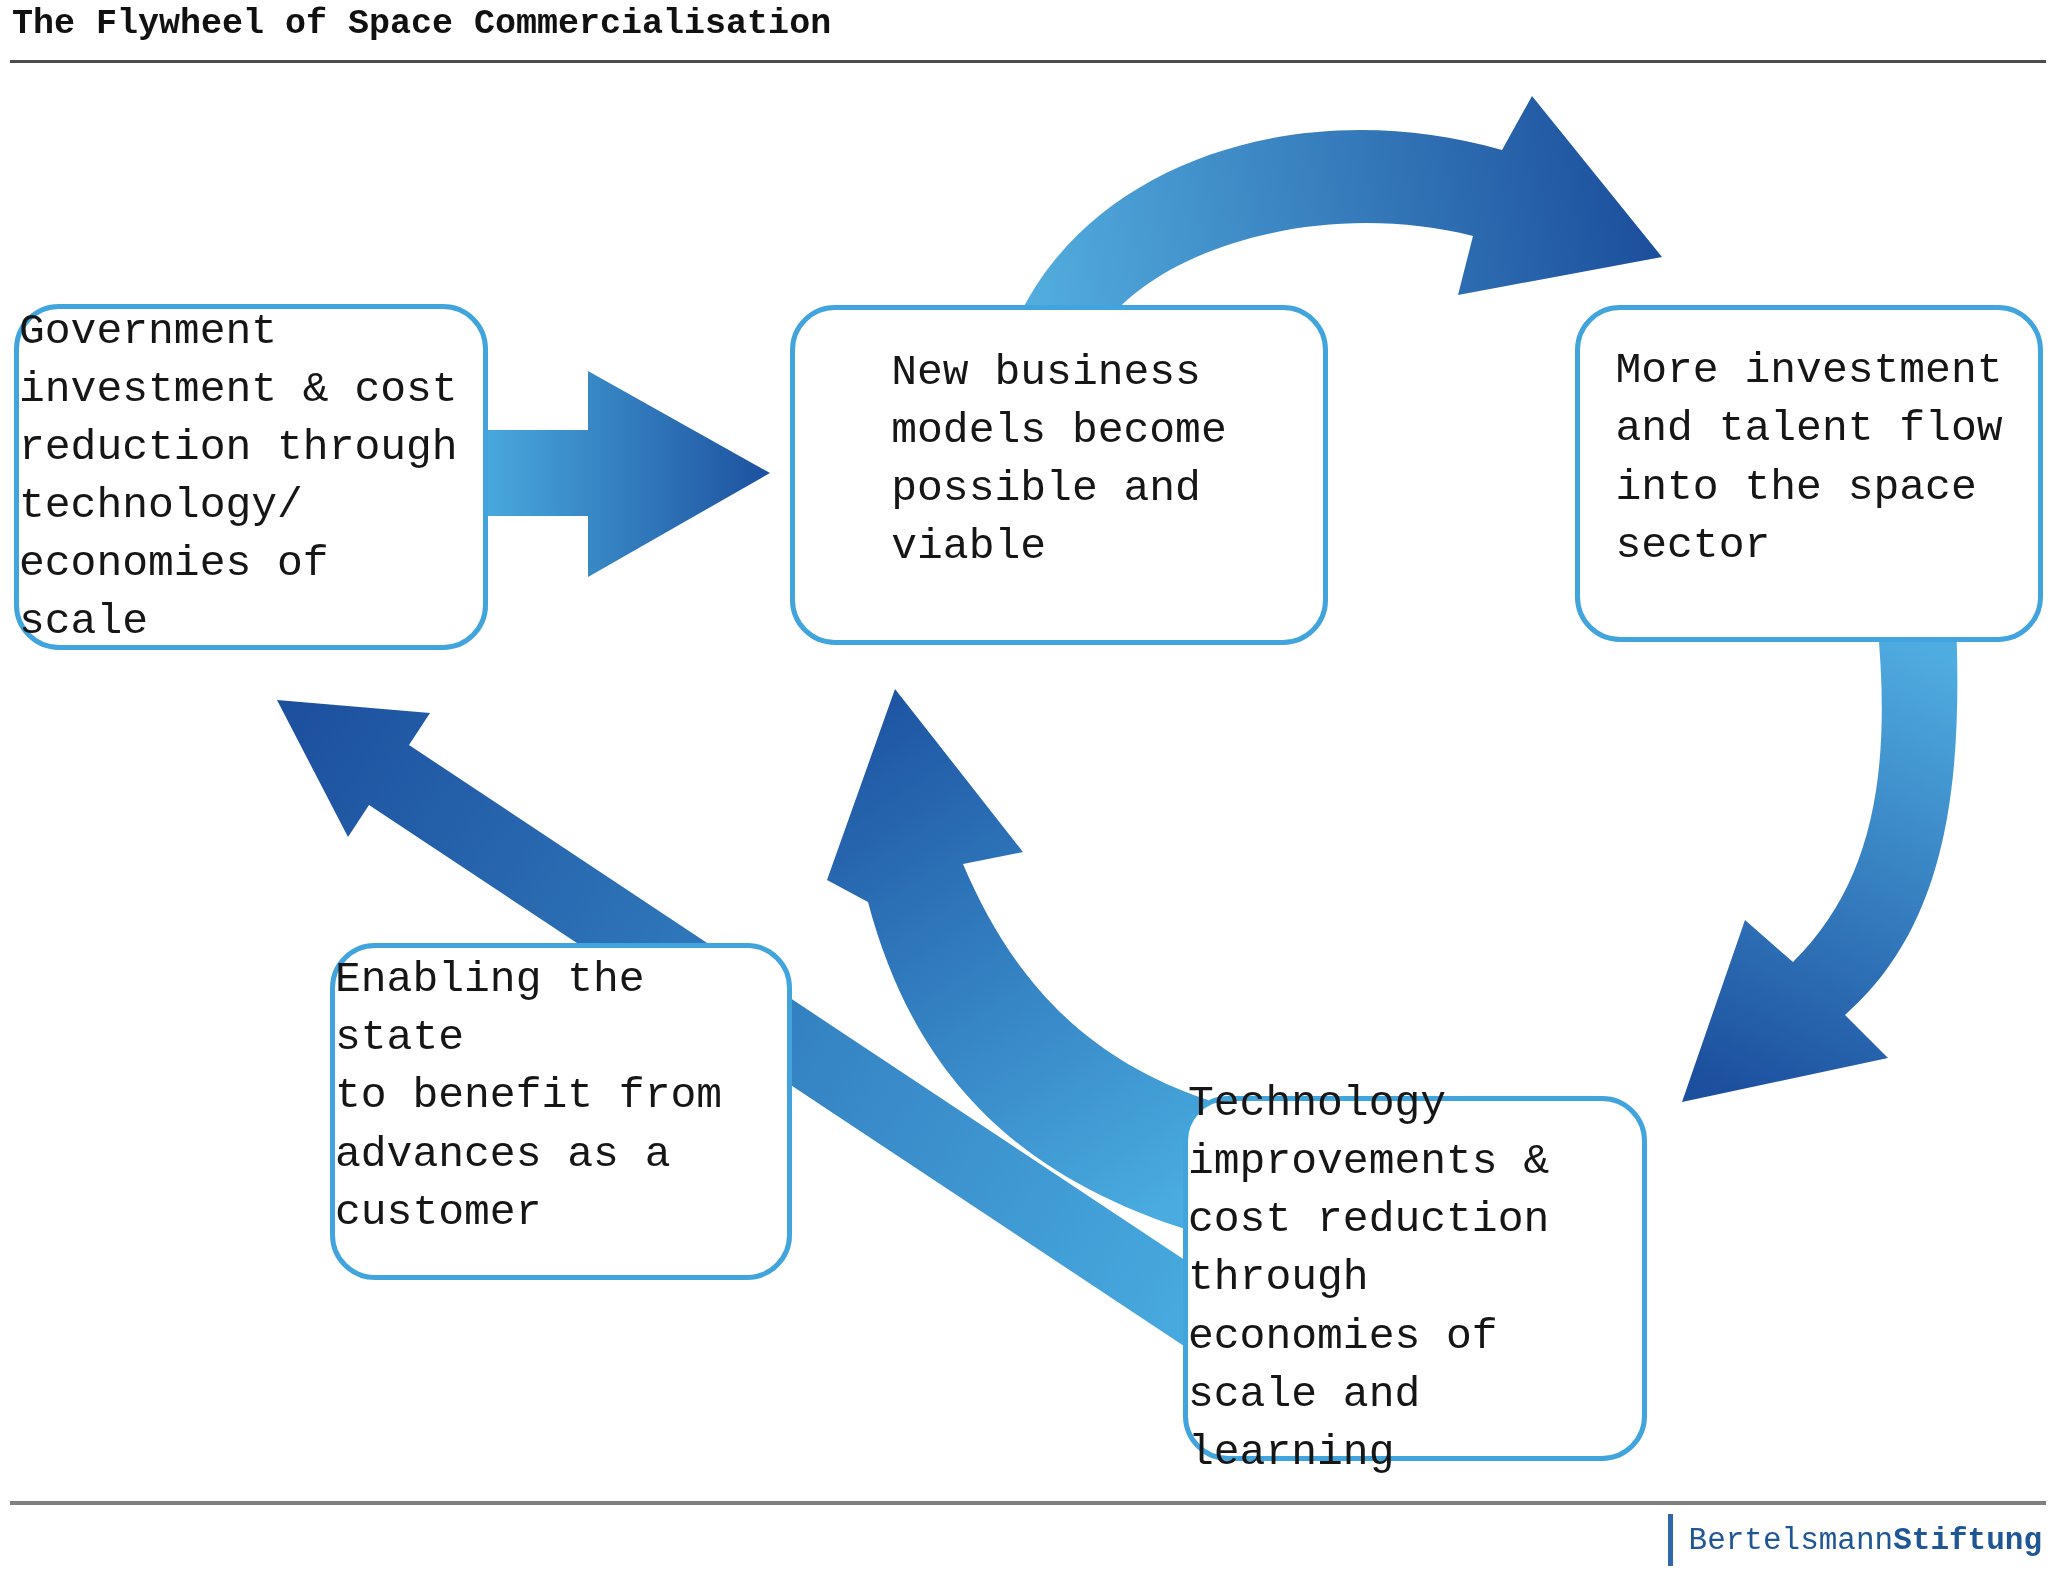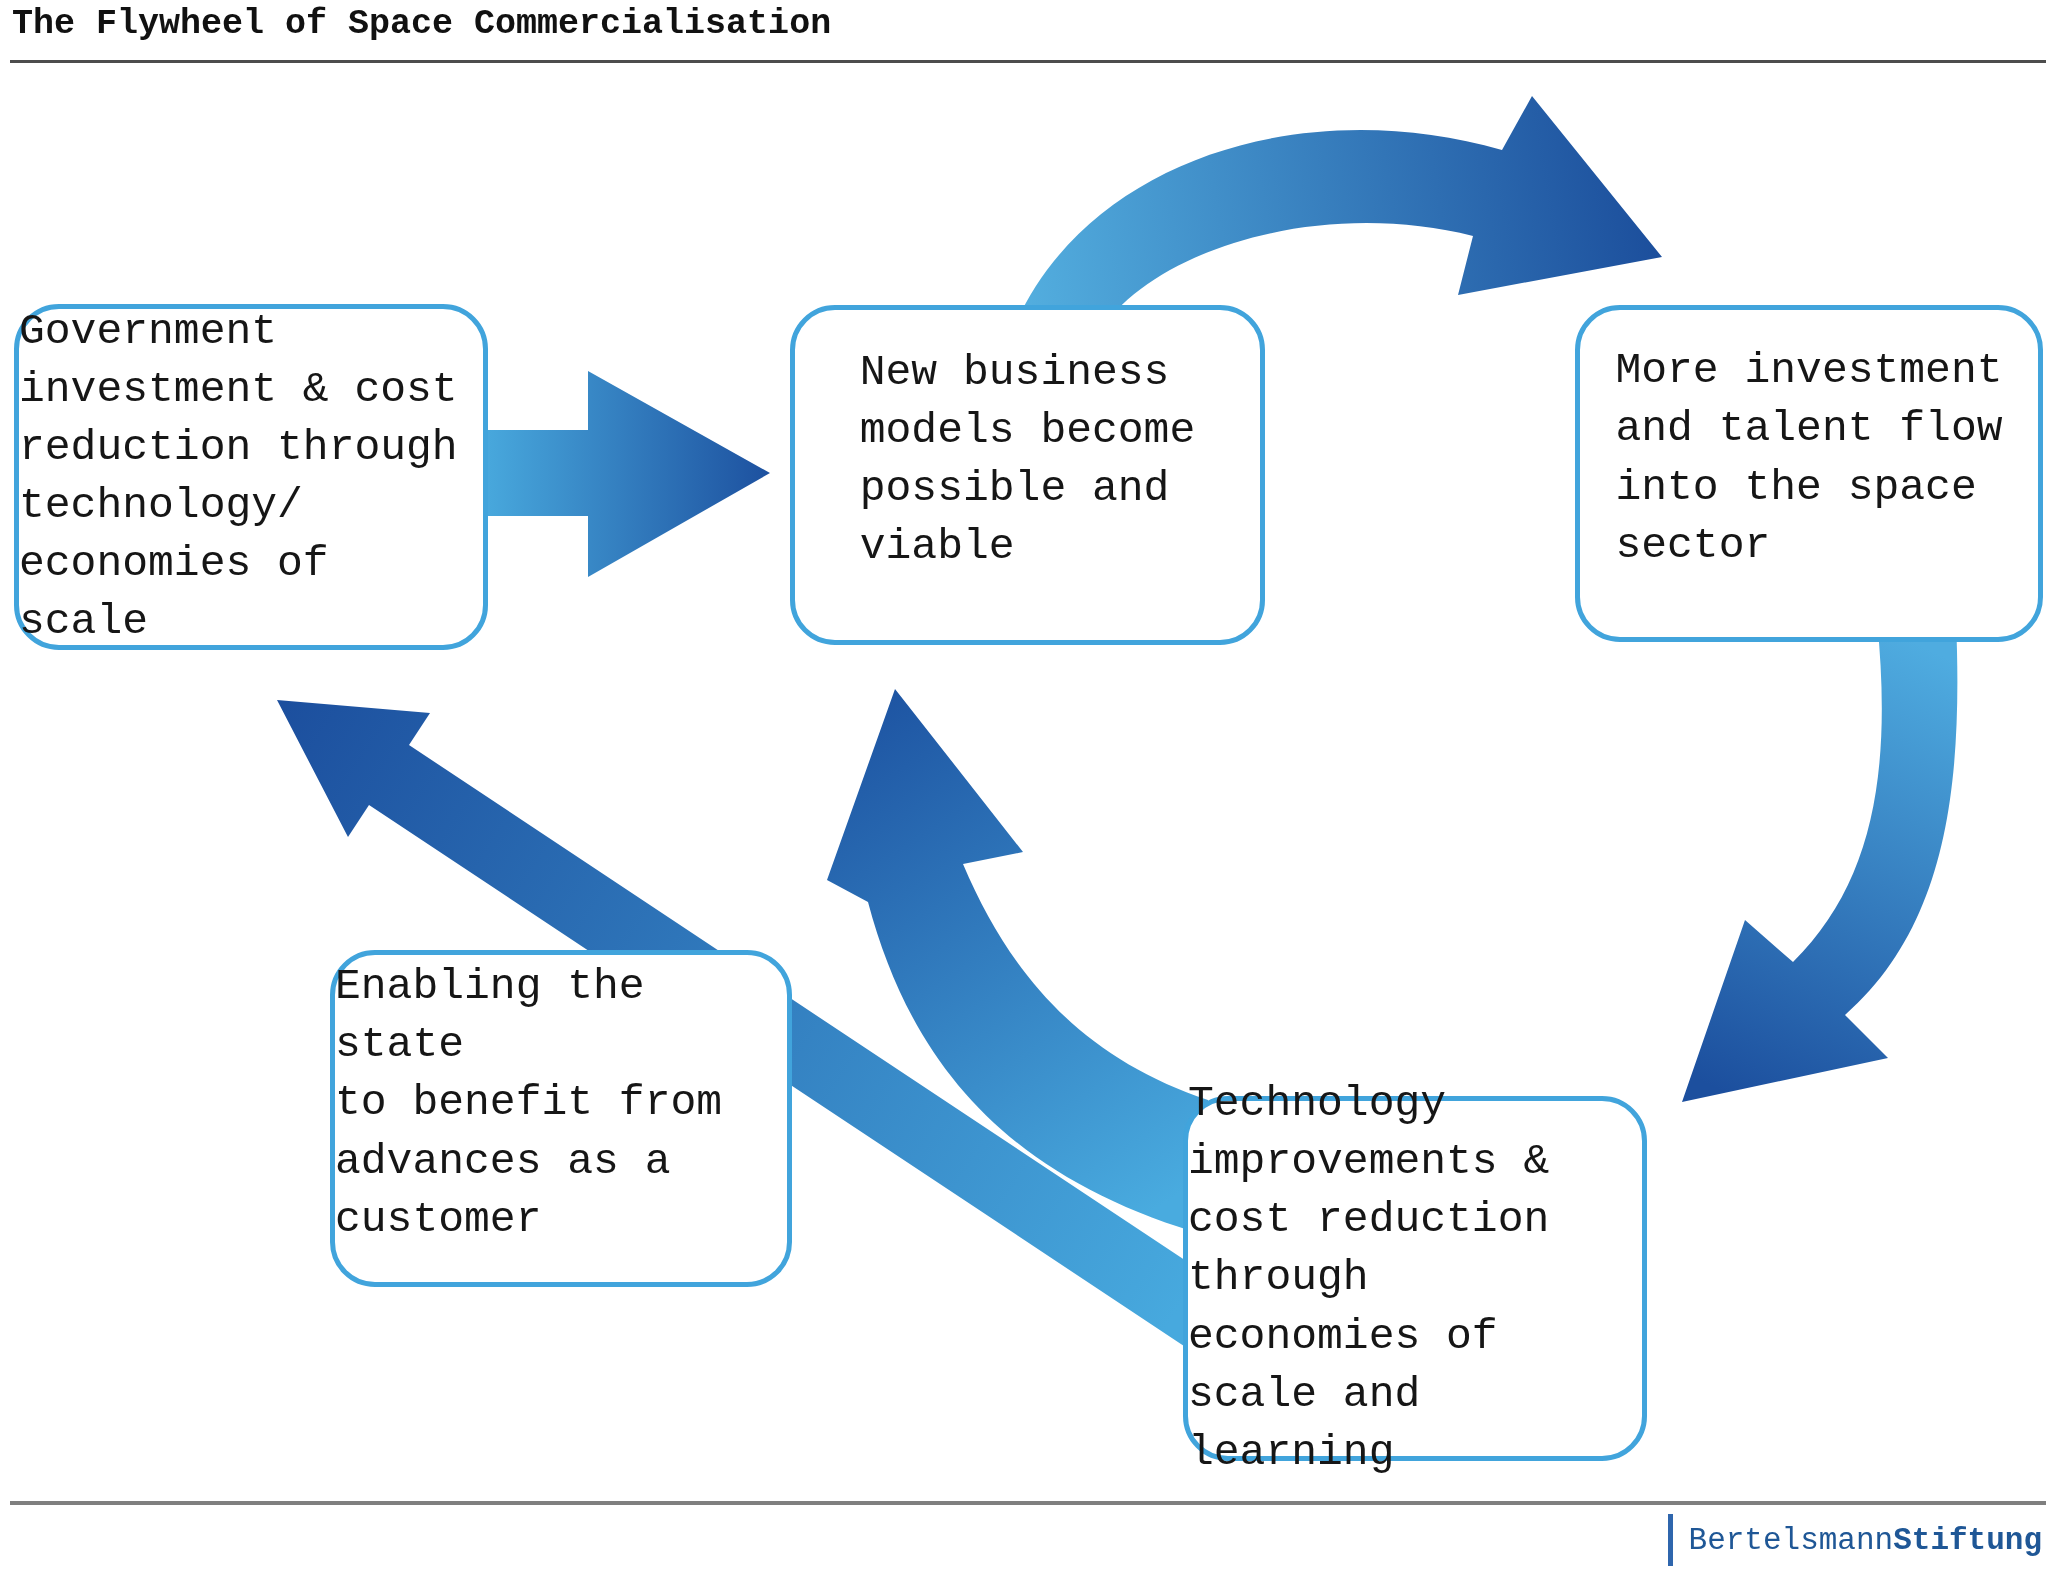--- a/index.html
+++ b/index.html
@@ -42,23 +42,23 @@
     align-items: center;
     justify-content: center;
     text-align: left;
     white-space: pre-line;
     color: #161616;
     font-size: 43px;
     line-height: 1.35;
   }
   .pad-b { padding-bottom: 30px; }
   #box-government   { left: 14px;   top: 304px;  width: 474px; height: 346px; }
-  #box-business     { left: 790px;  top: 305px;  width: 475px; height: 340px; }
+  #box-business     { left: 790px;  top: 305px;  width: 538px; height: 340px; }
   #box-investment   { left: 1575px; top: 305px;  width: 468px; height: 337px; }
-  #box-enabling     { left: 330px;  top: 943px;  width: 462px; height: 337px; margin-top: 7px; }
+  #box-enabling     { left: 330px;  top: 943px;  width: 462px; height: 337px; }
   #box-technology   { left: 1183px; top: 1096px; width: 464px; height: 365px; }
   .footer-rule {
     position: absolute;
     left: 10px;
     right: 10px;
     top: 1501px;
     height: 4px;
     background: #7f7f7f;
   }
   .source-text {

